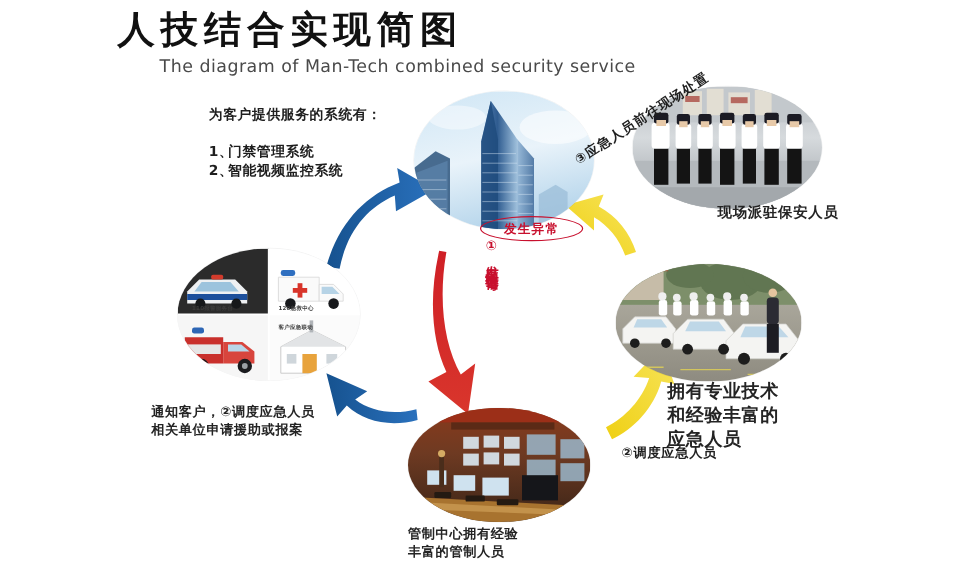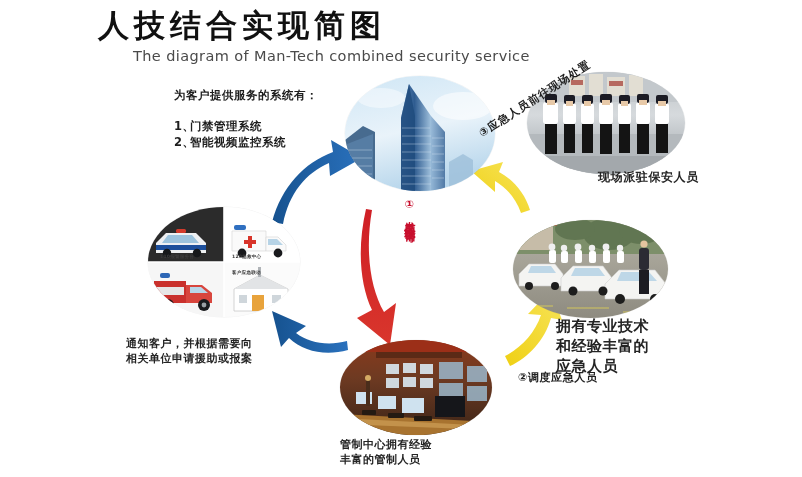--- a/index.html
+++ b/index.html
@@ -209,20 +209,21 @@
       <g stroke="#dceaf6" stroke-width="0.7" opacity="0.55">
         <path d="M57 52 H85 M57 60 H86 M57 68 H86 M57 76 H86 M57 84 H86 M57 92 H86 M57 100 H86 M57 108 H86"></path>
         <path d="M87 62 H99 M87 70 H99 M87 78 H99 M87 86 H99 M87 94 H99 M87 102 H99"></path>
         <path d="M3 74 H27 M3 82 H27 M3 90 H27 M3 98 H27 M3 106 H27"></path>
       </g>
       <path d="M104 86 L118 78 L128 84 L128 115 L104 115 Z" fill="#9ebfd9" opacity="0.8"></path>
       <ellipse cx="118" cy="30" rx="30" ry="14" fill="#ffffff" opacity="0.55"></ellipse>
       <ellipse cx="36" cy="22" rx="24" ry="10" fill="#ffffff" opacity="0.45"></ellipse>
     </svg>
   </div>
+  <div class="abs" id="anomaly">发生异常</div>
 
   <div class="photo" style="left:527px;top:72px;width:158px;height:102px;">
     <svg viewBox="0 0 158 102" preserveAspectRatio="none">
       <defs>
         <linearGradient id="grd" x1="0" y1="0" x2="0" y2="1">
           <stop offset="0%" stop-color="#b9bec2"></stop>
           <stop offset="42%" stop-color="#d6dadd"></stop>
           <stop offset="100%" stop-color="#9aa0a5"></stop>
         </linearGradient>
       </defs>
@@ -443,20 +444,20 @@
       </g>
 
       <g stroke="#ffffff" stroke-width="1.6">
         <path d="M76 0 V110 M0 55 H152"></path>
       </g>
     </svg>
     <span class="mini" style="left:12px;top:47px;">110报警服务台</span>
     <span class="mini" style="left:84px;top:47px;">120急救中心</span>
     <span class="mini" style="left:84px;top:63px;">客户应急联动</span>
   </div>
-  <div class="abs cap" id="cap-left">通知客户，并根据需要向
+  <div class="abs cap" id="cap-left">通知客户，②调度应急人员
 相关单位申请援助或报案</div>
 
   <div class="abs" id="step1-wrap">①发出异常报警信号</div>
   <div class="abs" id="step2">②调度应急人员</div>
   <div class="abs" id="step3-wrap">③应急人员前往现场处置</div>
 
 </div>
 
 </body></html>

